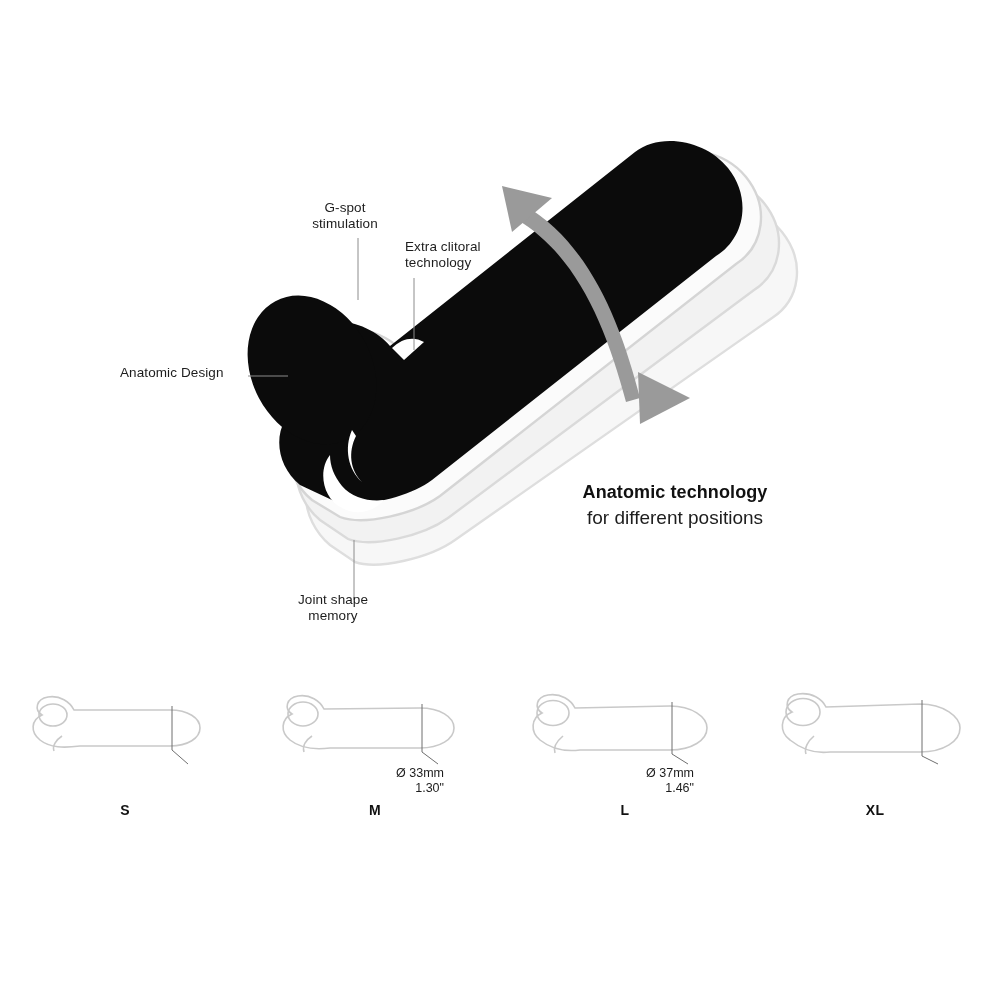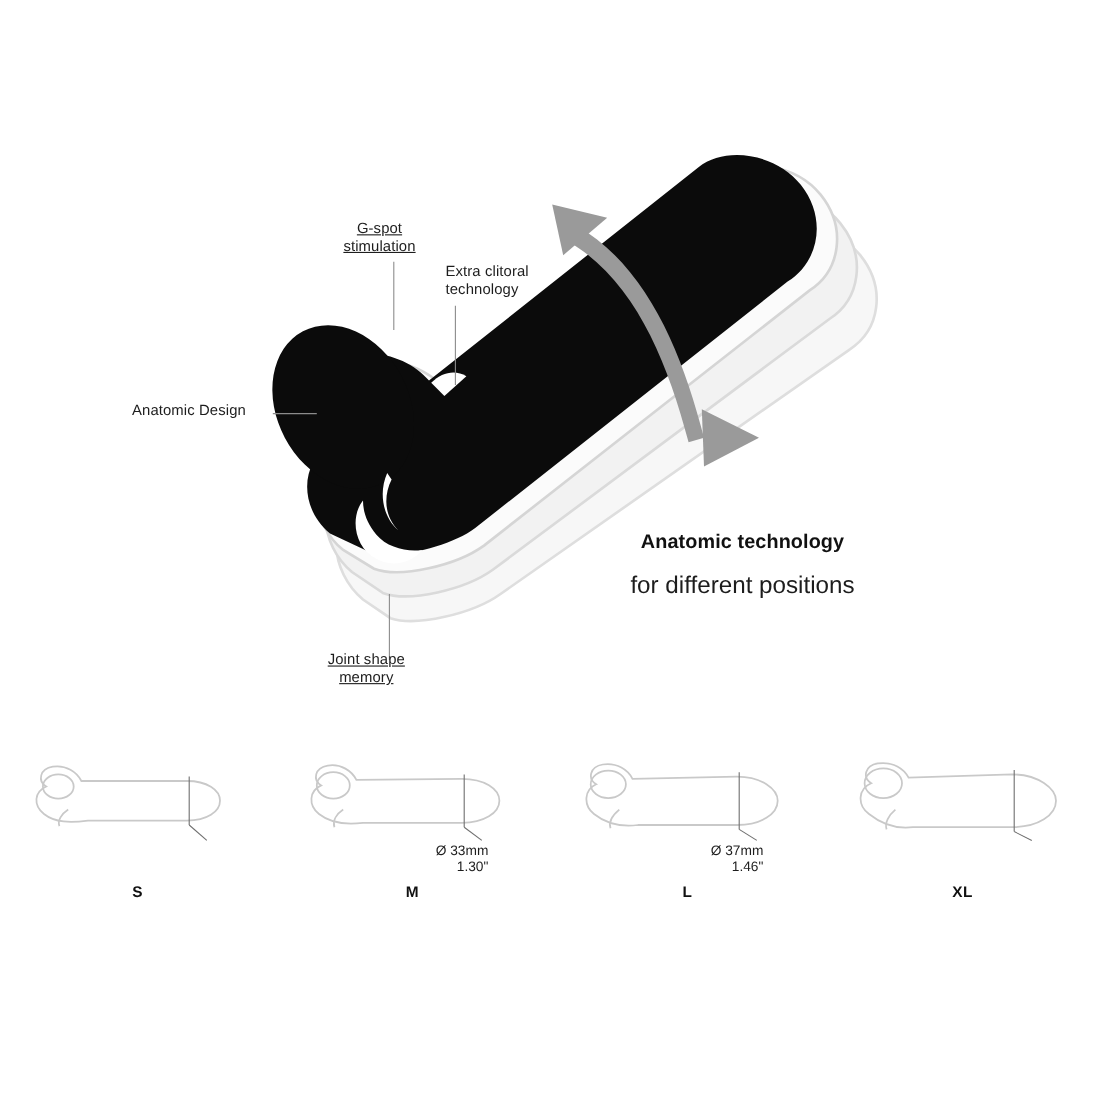--- a/index.html
+++ b/index.html
@@ -40,21 +40,20 @@
     line-height: 16px;
     color: #1d1d1d;
     white-space: pre-line;
     letter-spacing: 0.1px;
   }
   .callout.right {
     text-align: right;
   }
   .callout.center {
     text-align: center;
-    text-decoration: underline;
   }
 
   #callout-gspot { left: 300px; top: 200px; width: 90px; text-align: center; }
   #callout-clitoral { left: 405px; top: 239px; width: 95px; text-align: left; }
   #callout-anatomic { left: 120px; top: 365px; width: 125px; text-align: left; }
   #callout-joint { left: 278px; top: 592px; width: 110px; text-align: center; }
 
   
   .bend-block {
     position: absolute;
@@ -63,22 +62,22 @@
     width: 270px;
     text-align: center;
   }
   .bend-title {
     font-size: 18px;
     font-weight: bold;
     letter-spacing: 0.1px;
     color: #111;
   }
   .bend-sub {
-    font-size: 22px;
-    margin-top: 16px;
+    font-size: 19px;
+    margin-top: 4px;
     color: #1d1d1d;
   }
 
   
   .sizes {
     position: absolute;
     left: 0;
     top: 680px;
     width: 1000px;
     height: 170px;

